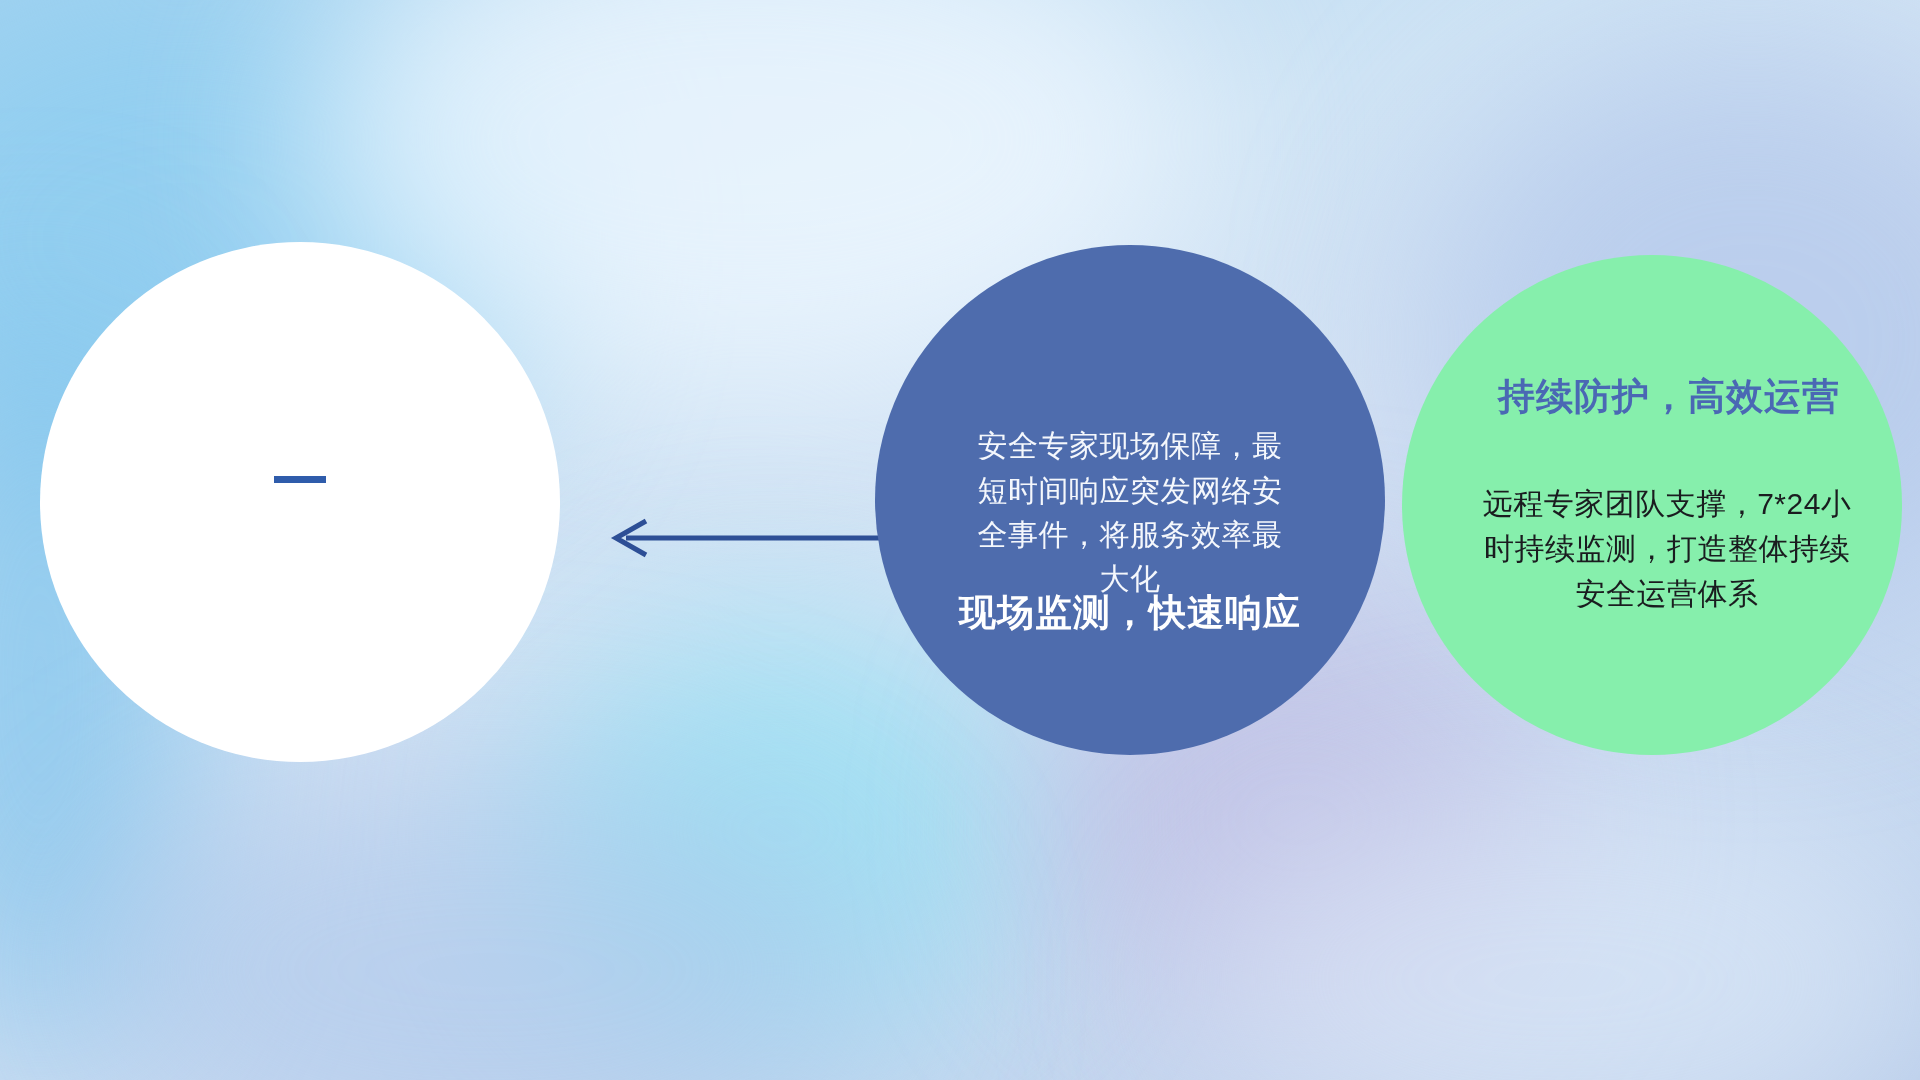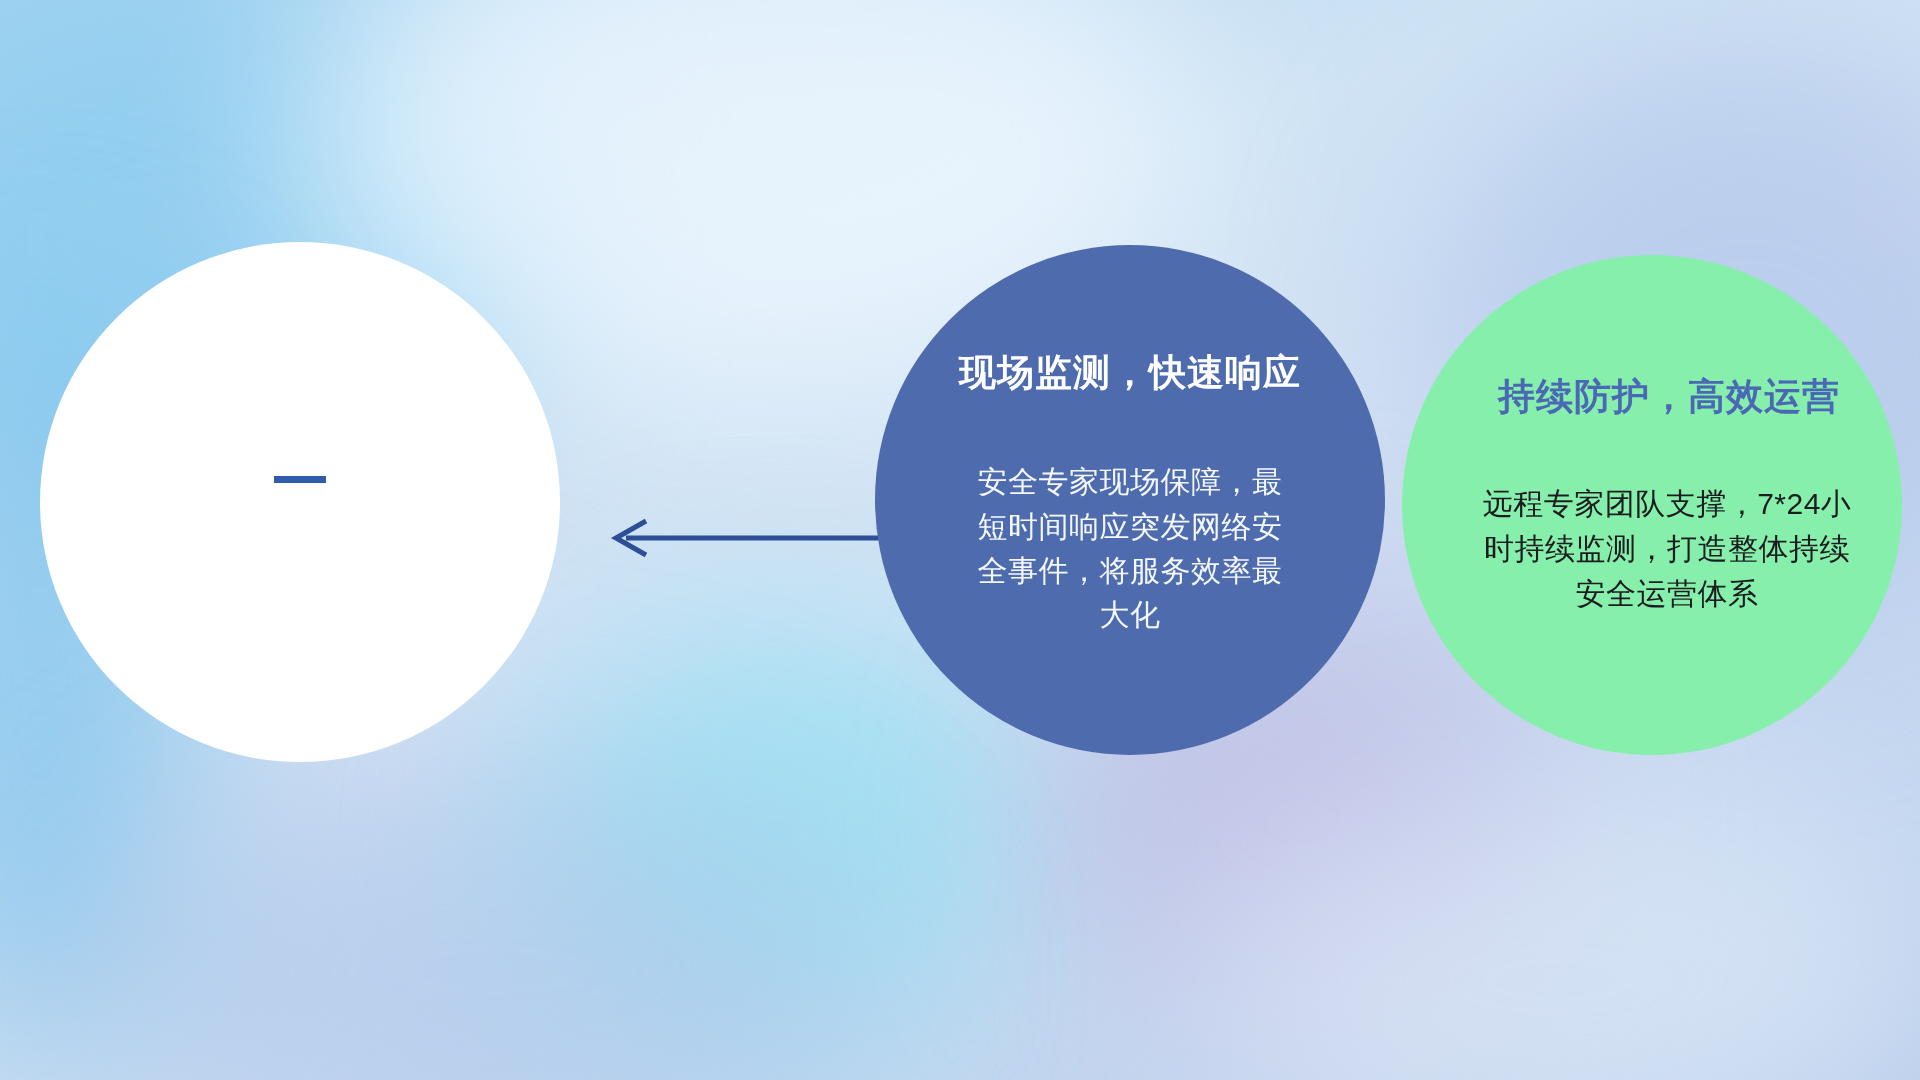--- a/index.html
+++ b/index.html
@@ -151,20 +151,20 @@
 <svg id="arrow" viewBox="0 0 300 44" xmlns="http://www.w3.org/2000/svg">
   <line x1="298" y1="22" x2="26" y2="22" stroke="#2d4f96" stroke-width="5"></line>
   <polyline points="46,5 16,22 46,39" fill="none" stroke="#2d4f96" stroke-width="5" stroke-linecap="butt" stroke-linejoin="miter"></polyline>
 </svg>
 
 <div class="circle" id="circle-left">
   <div id="left-dash"></div>
 </div>
 
 <div class="circle" id="circle-center">
+  <div id="center-body">安全专家现场保障，最短时间响应突发网络安全事件，将服务效率最大化</div>
   <div id="center-title">现场监测，快速响应</div>
-  <div id="center-body">安全专家现场保障，最短时间响应突发网络安全事件，将服务效率最大化</div>
 </div>
 
 <div class="circle" id="circle-right">
   <div id="right-title">持续防护，高效运营</div>
   <div id="right-body">远程专家团队支撑，7*24小时持续监测，打造整体持续安全运营体系</div>
 </div>
 
 </body></html>

